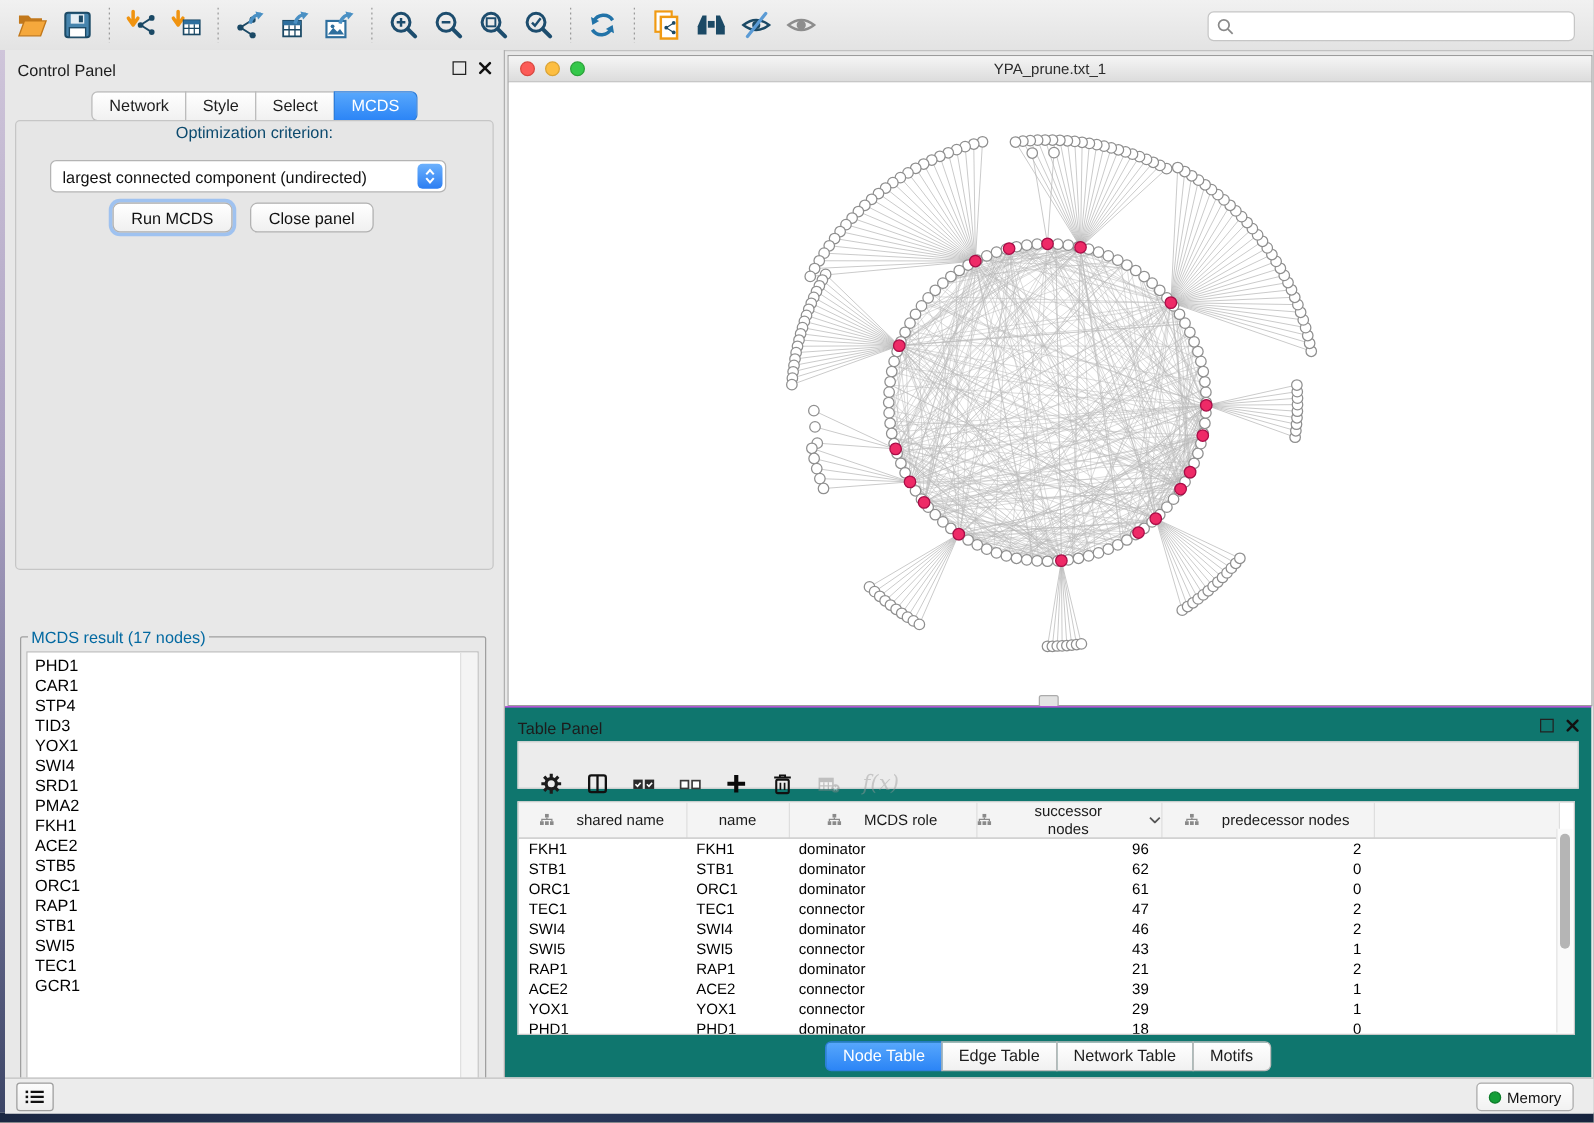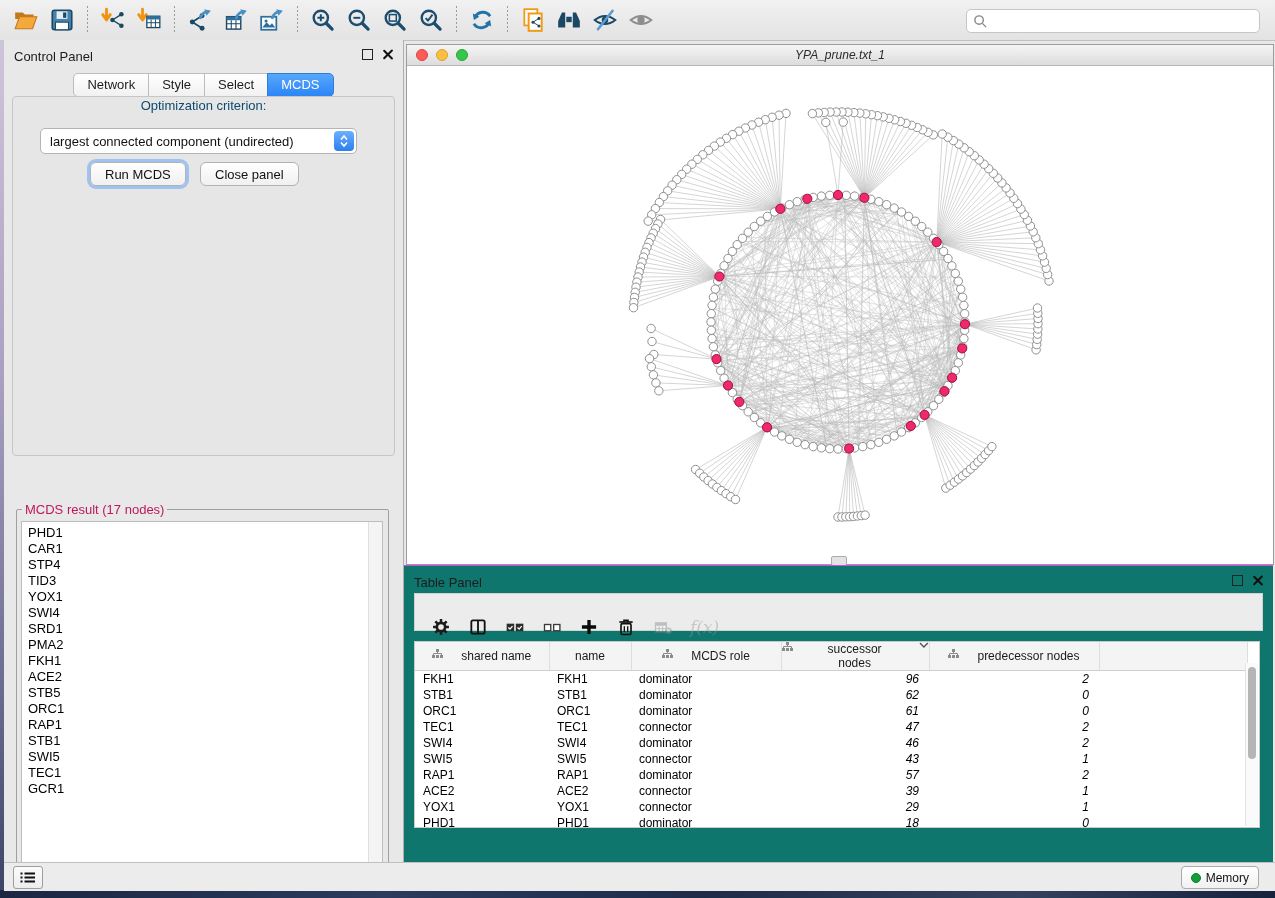--- a/index.html
+++ b/index.html
@@ -47,53 +47,53 @@
   #criterion-select .sel-text{flex:1;font-size:13px;color:#111;padding-left:9px;white-space:nowrap;}
   #criterion-select .stepper{width:20px;height:20px;margin-right:2px;border-radius:4px;
     background:linear-gradient(#6cb1fd,#2c7ef2);display:flex;flex-direction:column;
     align-items:center;justify-content:center;gap:1px;}
   .cp-btn{position:absolute;height:24px;background:linear-gradient(#ffffff,#f0f0f0);
     border:1px solid #b2b2b2;border-radius:6px;font-size:13px;color:#111;padding:0 14px;}
   #run-btn{left:86px;top:122px;box-shadow:0 0 0 3px rgba(112,170,246,.6);}
   #close-btn{left:196px;top:122px;}
   #mcds-fieldset{position:absolute;left:12px;top:462px;width:371px;height:374px;
     border:1px solid #9f9f9f;border-radius:2px;margin:0;padding:0;}
-  #mcds-fieldset legend{font-size:13px;color:#be185d;margin-left:5px;padding:0 3px;}
+  #mcds-fieldset legend{font-size:13px;color:#0369a1;margin-left:5px;padding:0 3px;}
   #mcds-list{position:absolute;left:4px;top:4px;right:5px;bottom:6px;background:#fff;
     border:1px solid #bdbdbd;overflow:hidden;}
   #mcds-items{padding:3px 0 0 6px;font-size:13px;line-height:16px;color:#000;}
   #mcds-scroll{position:absolute;right:0;top:0;width:13px;height:100%;background:#f4f4f4;border-left:1px solid #e0e0e0;}
   
   #network-window{position:absolute;left:406px;top:44px;width:868px;height:521px;
     background:#fff;border:1px solid #9c9c9c;box-sizing:border-box;}
   #net-titlebar{position:relative;height:20px;background:linear-gradient(#f5f5f5,#dcdcdc);
-    border-bottom:1px solid #b8b8b8;font-style:italic;}
+    border-bottom:1px solid #b8b8b8;}
   #net-title{position:absolute;width:100%;text-align:center;top:3px;font-size:12px;color:#2b2b2b;}
   .traffic{position:absolute;top:4px;width:12px;height:12px;border-radius:50%;}
   #tl-close{left:9px;background:#fc5b57;border:1px solid #d9473f;box-sizing:border-box;}
   #tl-min{left:29px;background:#fdbe41;border:1px solid #dba333;box-sizing:border-box;}
   #tl-zoom{left:49px;background:#34c84a;border:1px solid #2aa338;box-sizing:border-box;}
   #net-canvas{position:relative;width:866px;height:498px;background:#fff;}
   .splitter-handle{position:absolute;background:#e3e3e3;border:1px solid #ababab;border-radius:2px;}
   
   #table-panel{position:absolute;left:404px;top:565px;width:869px;height:297px;background:#0f766e;
     border-top:1px solid #d946ef;box-sizing:border-box;}
   #tp-toolbar{position:absolute;left:10px;right:10px;top:27px;height:38px;background:#ececec;
     border:1px solid #d2d2d2;display:flex;align-items:center;gap:17px;padding-left:16px;box-sizing:border-box;}
   .tp-ic{display:flex;align-items:center;justify-content:flex-end;border:none;background:transparent;padding:0;margin-top:30px;}
   .tp-ic.disabled{opacity:.45;}
   .fx-label{font-family:"DejaVu Serif",serif;font-style:italic;font-size:17px;color:#9a9a9a;}
   #node-table{position:absolute;left:10px;top:75px;width:846px;height:187px;background:#fff;
     border:1px solid #c9c9c9;box-sizing:border-box;overflow:hidden;}
   table{border-collapse:collapse;table-layout:fixed;width:832px;}
   th{height:20px;background:#f4f4f4;border-bottom:1px solid #cfcfcf;border-right:1px solid #dedede;
     font-weight:normal;font-size:12px;color:#1a1a1a;padding:0;}
-  .th-inner{display:flex;justify-content:center;gap:18px;}
+  .th-inner{display:flex;align-items:center;justify-content:center;gap:18px;}
   td{height:16px;font-size:12px;color:#000;padding:0 4px 0 8px;white-space:nowrap;overflow:hidden;}
-  td.num{text-align:right;padding-right:10px;font-style:italic;}
+  td.num{text-align:right;padding-right:10px;}
   #tbl-scroll{position:absolute;right:1px;top:21px;width:12px;bottom:1px;background:#fafafa;border-left:1px solid #e4e4e4;}
   #tbl-thumb{position:absolute;left:1.5px;top:4px;width:8px;height:92px;background:#b5b5b5;border-radius:4px;}
   #tp-tabs{position:absolute;left:0;top:267px;width:100%;text-align:center;}
   
   #status-bar{position:absolute;left:4px;top:862px;width:1271px;height:28px;background:#ececec;
     border-top:1px solid #c0c0c0;}
   #list-btn{position:absolute;left:9px;top:3px;width:28px;height:21px;background:linear-gradient(#fcfcfc,#ededed);
     border:1px solid #9e9e9e;border-radius:3px;display:flex;align-items:center;justify-content:center;}
   #memory-btn{position:absolute;right:16px;top:3px;height:21px;background:linear-gradient(#ffffff,#f1f1f1);
     border:1px solid #ababab;border-radius:4px;display:flex;align-items:center;gap:5px;padding:0 9px;font-size:12px;color:#111;}
@@ -1449,21 +1449,21 @@
               <td>SWI5</td>
               <td>connector</td>
               <td class="num">43</td>
               <td class="num">1</td>
               <td></td>
             </tr>
             <tr>
               <td>RAP1</td>
               <td>RAP1</td>
               <td>dominator</td>
-              <td class="num">57</td>
+              <td class="num">21</td>
               <td class="num">2</td>
               <td></td>
             </tr>
             <tr>
               <td>ACE2</td>
               <td>ACE2</td>
               <td>connector</td>
               <td class="num">39</td>
               <td class="num">1</td>
               <td></td>
@@ -1483,20 +1483,26 @@
               <td class="num">18</td>
               <td class="num">0</td>
               <td></td>
             </tr>
           </tbody>
       </table>
       <div id="tbl-scroll">
           <div id="tbl-thumb"></div>
         </div>
     </div>
+    <div id="tp-tabs"><span class="seg-tabs" id="tp-tabs-inner">
+          <span class="seg-tab active">Node Table</span>
+          <span class="seg-tab">Edge Table</span>
+          <span class="seg-tab">Network Table</span>
+          <span class="seg-tab">Motifs</span>
+        </span></div>
   </div>
 
   <div id="status-bar">
     <div id="list-btn">
       <svg width="16" height="13">
           <use href="#ic-list"></use>
         </svg>
     </div>
     <div id="memory-btn">
       <span id="memory-dot"></span>

